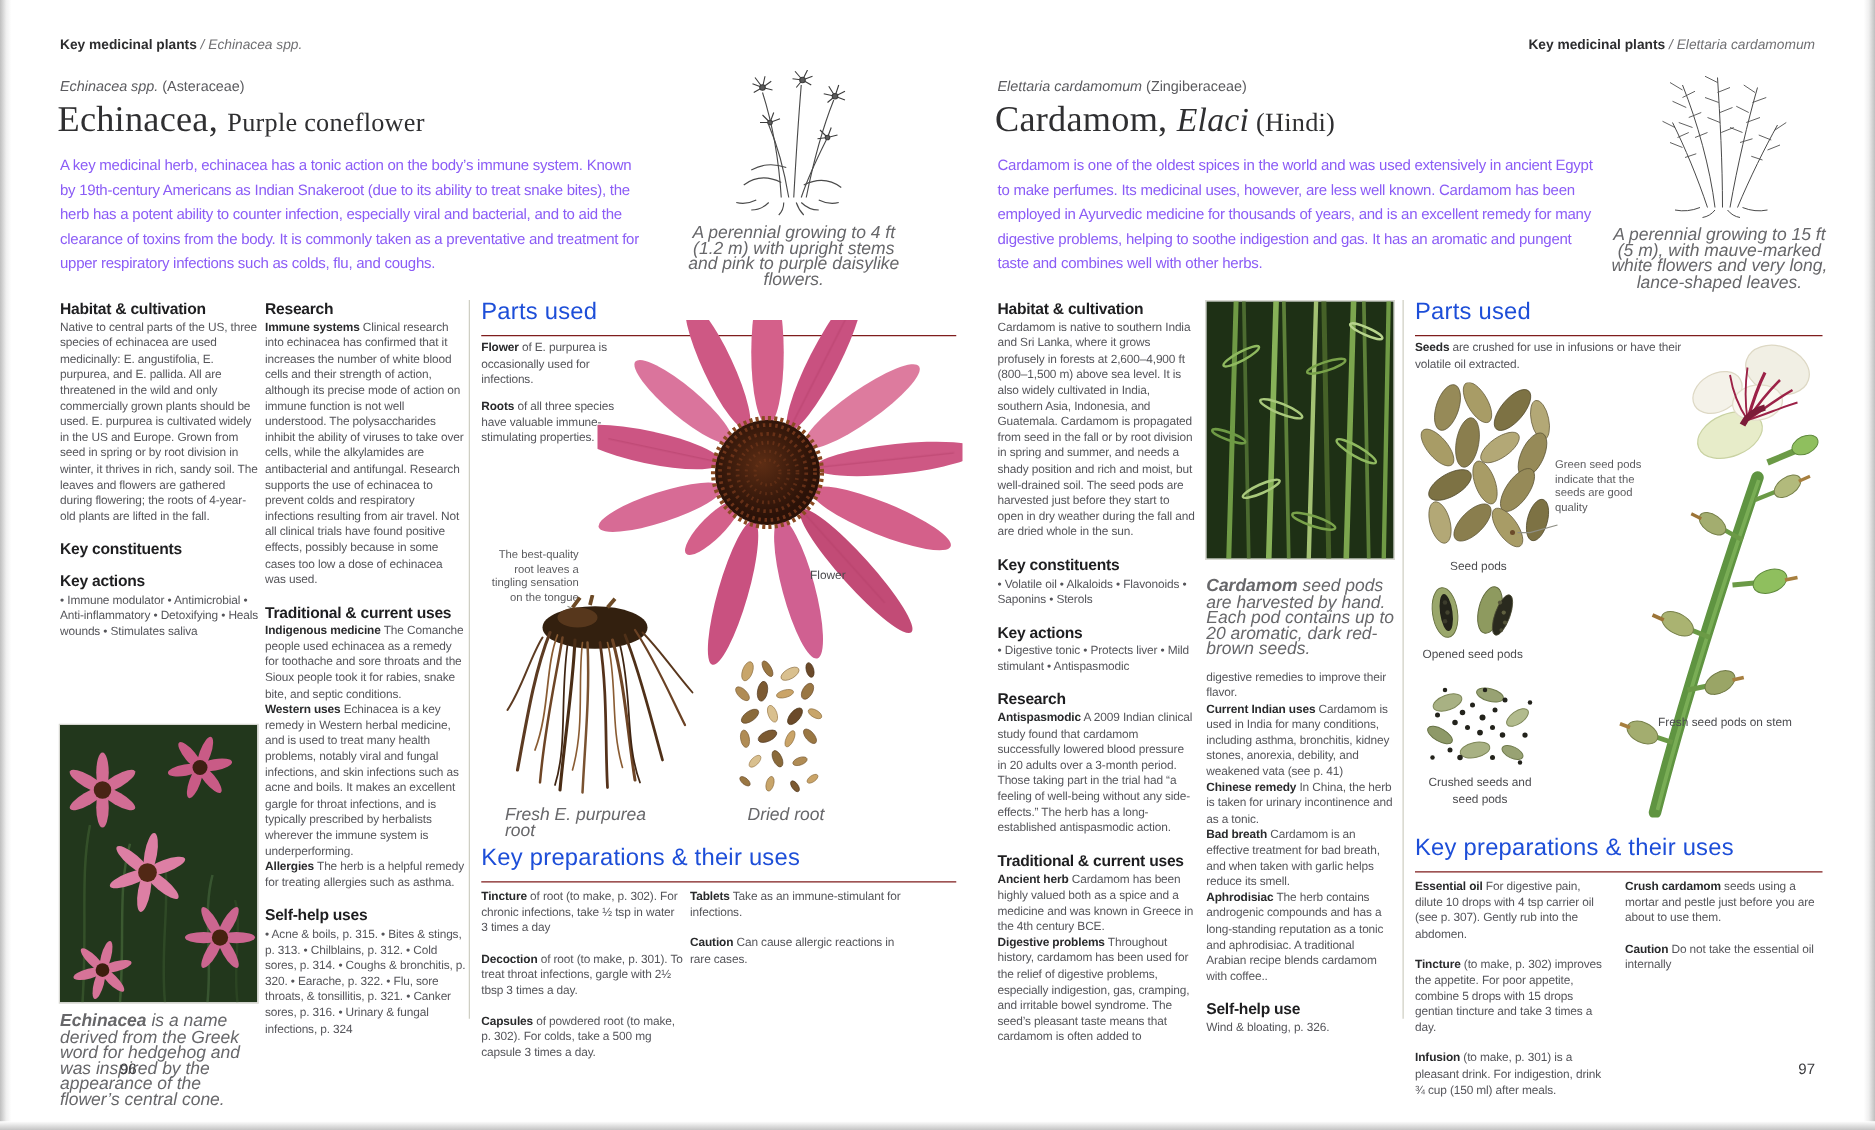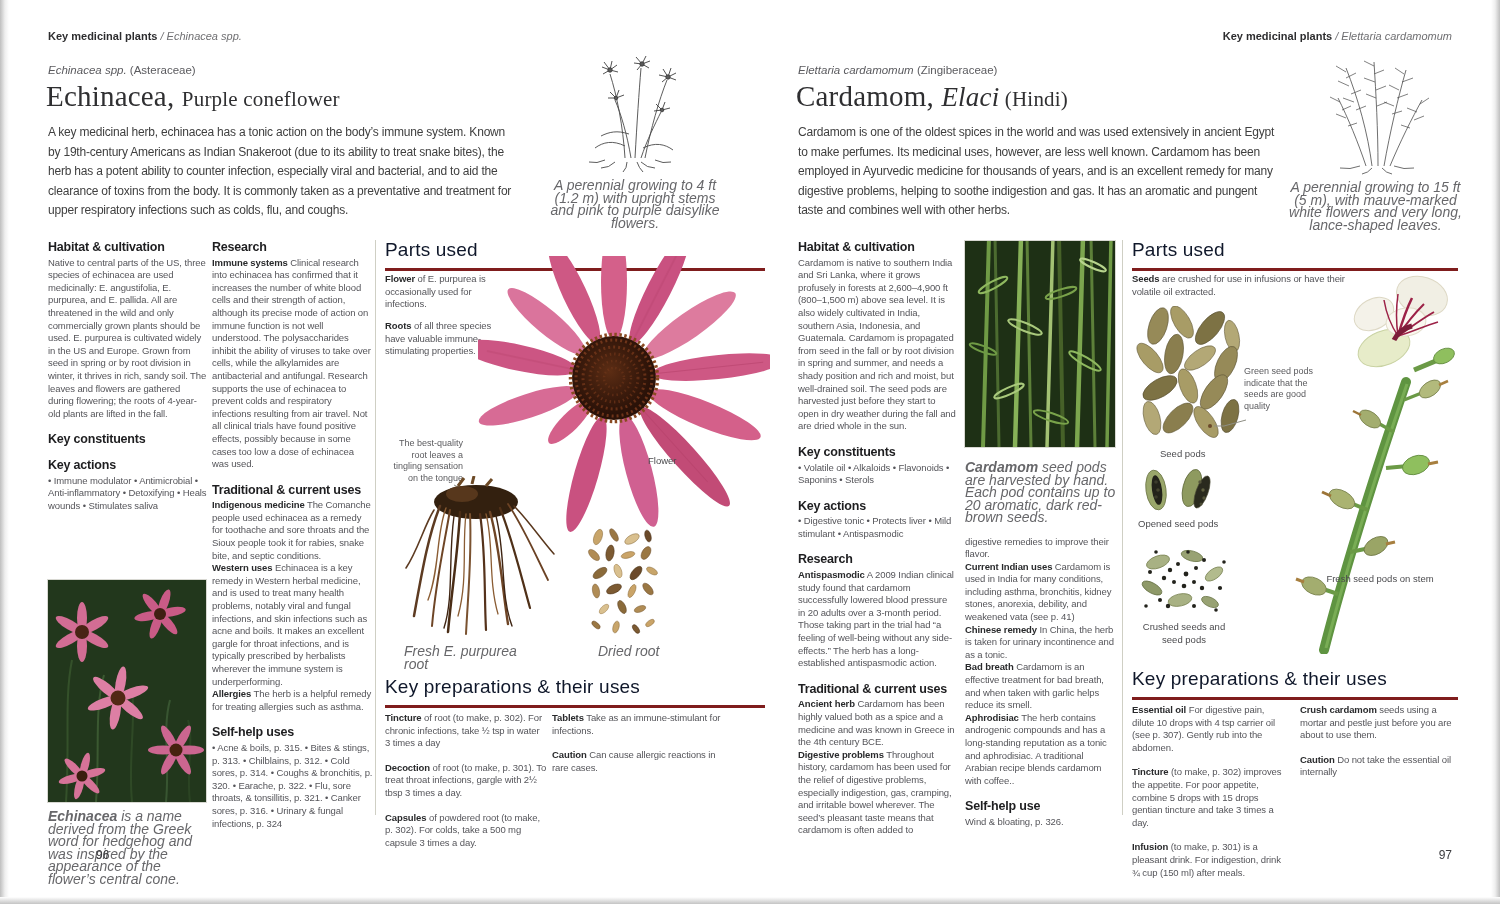--- a/index.html
+++ b/index.html
@@ -13,27 +13,27 @@
   .edge-b{position:absolute;left:0;right:0;bottom:0;height:7px;
           background:linear-gradient(0deg,#c4c4c4,#ffffff);}
   .rh{font-size:11px;white-space:nowrap;}
   .rh .b{font-weight:bold;color:#2d2d2f;}
   .rh .i{font-style:italic;color:#6f6f72;}
   .species{font-size:11.5px;color:#5a5a5e;}
   .species .i{font-style:italic;}
   .title{font-family:"Liberation Serif",serif;color:#2f2f31;font-size:29px;letter-spacing:.2px;white-space:nowrap;}
   .title .sub{font-size:21px;}
   .title .sub-i{font-size:27px;font-style:italic;}
-  .intro{font-size:12px;line-height:19.5px;letter-spacing:-.2px;color:#404040;}
+  .intro{font-size:12px;line-height:19.5px;letter-spacing:-.2px;color:#8b5cf6;}
   .col{font-size:9.5px;line-height:12.6px;letter-spacing:-.1px;}
   .col p{margin:0;}
   .blk{margin-bottom:13px;}
   .sec-h{font-size:12.5px;font-weight:bold;color:#1e1e20;letter-spacing:-.2px;margin:0 0 3px 0;}
   .lead{font-weight:bold;color:#292a2c;}
-  .panel-h{font-size:19px;color:#0f172a;letter-spacing:.2px;border-bottom:3px solid #7f1d1d;padding-bottom:7px;}
+  .panel-h{font-size:19px;color:#1d4ed8;letter-spacing:.2px;border-bottom:1px solid #7f1d1d;padding-bottom:7px;}
   .cap{font-style:italic;font-size:14px;line-height:12.5px;color:#67676a;}
   .cap .b{font-weight:bold;}
   .label{font-size:9.5px;color:#4b4b4e;}
   .annot{font-size:9px;line-height:11.5px;color:#5b5b5e;}
   .pageno{font-size:12px;color:#3d3d40;}
   .vrule{width:1px;background:#cfcfc4;}
   .prep{font-size:9.5px;line-height:12.6px;letter-spacing:-.1px;}
   .prep p{margin:0 0 12px 0;}
   .photo-frame{outline:1px solid #d8d8d2;}
 </style>
@@ -370,21 +370,21 @@
       <div class="sec-h">Key actions</div>
       <p>• Digestive tonic • Protects liver • Mild stimulant • Antispasmodic</p>
     </div>
     <div class="blk">
       <div class="sec-h">Research</div>
       <p><span class="lead">Antispasmodic</span> <span>A 2009 Indian clinical study found that cardamom successfully lowered blood pressure in 20 adults over a 3-month period. Those taking part in the trial had “a feeling of well-being without any side-effects.” The herb has a long-established antispasmodic action.</span></p>
     </div>
     <div class="blk">
       <div class="sec-h">Traditional &amp; current uses</div>
       <p><span class="lead">Ancient herb</span> <span>Cardamom has been highly valued both as a spice and a medicine and was known in Greece in the 4th century BCE.</span></p>
-      <p><span class="lead">Digestive problems</span> <span>Throughout history, cardamom has been used for the relief of digestive problems, especially indigestion, gas, cramping, and irritable bowel wherever. The seed’s pleasant taste means that cardamom is often added to</span></p>
+      <p><span class="lead">Digestive problems</span> <span>Throughout history, cardamom has been used for the relief of digestive problems, especially indigestion, gas, cramping, and irritable bowel syndrome. The seed’s pleasant taste means that cardamom is often added to</span></p>
     </div>
   </div>
 
   <div class="abs" style="left:965px;top:241px;width:152px;">
     <svg class="photo-frame" width="150" height="206" viewBox="0 0 150 206">
       <rect width="150" height="206" fill="#1e3015"></rect>
       <g stroke-linecap="round">
         <path d="M18,206 L24,-4" stroke="#6f9a45" stroke-width="4"></path>
         <path d="M34,206 L30,-4" stroke="#4c6b30" stroke-width="3"></path>
         <path d="M50,206 L56,-4" stroke="#87b158" stroke-width="4.5"></path>

